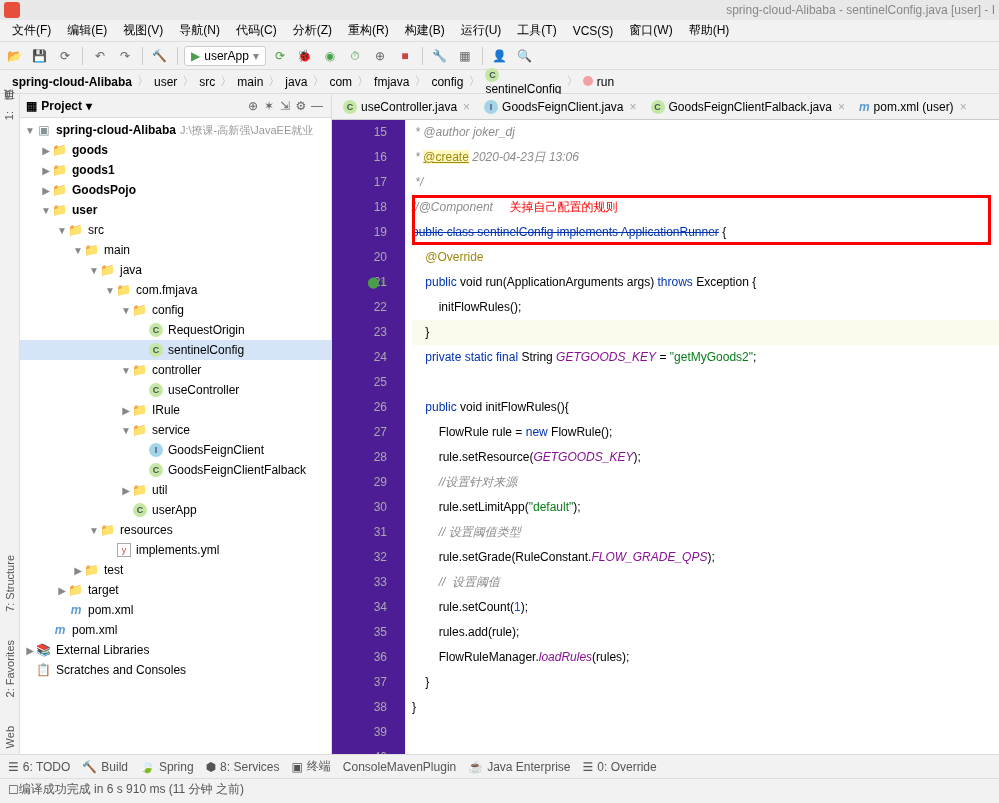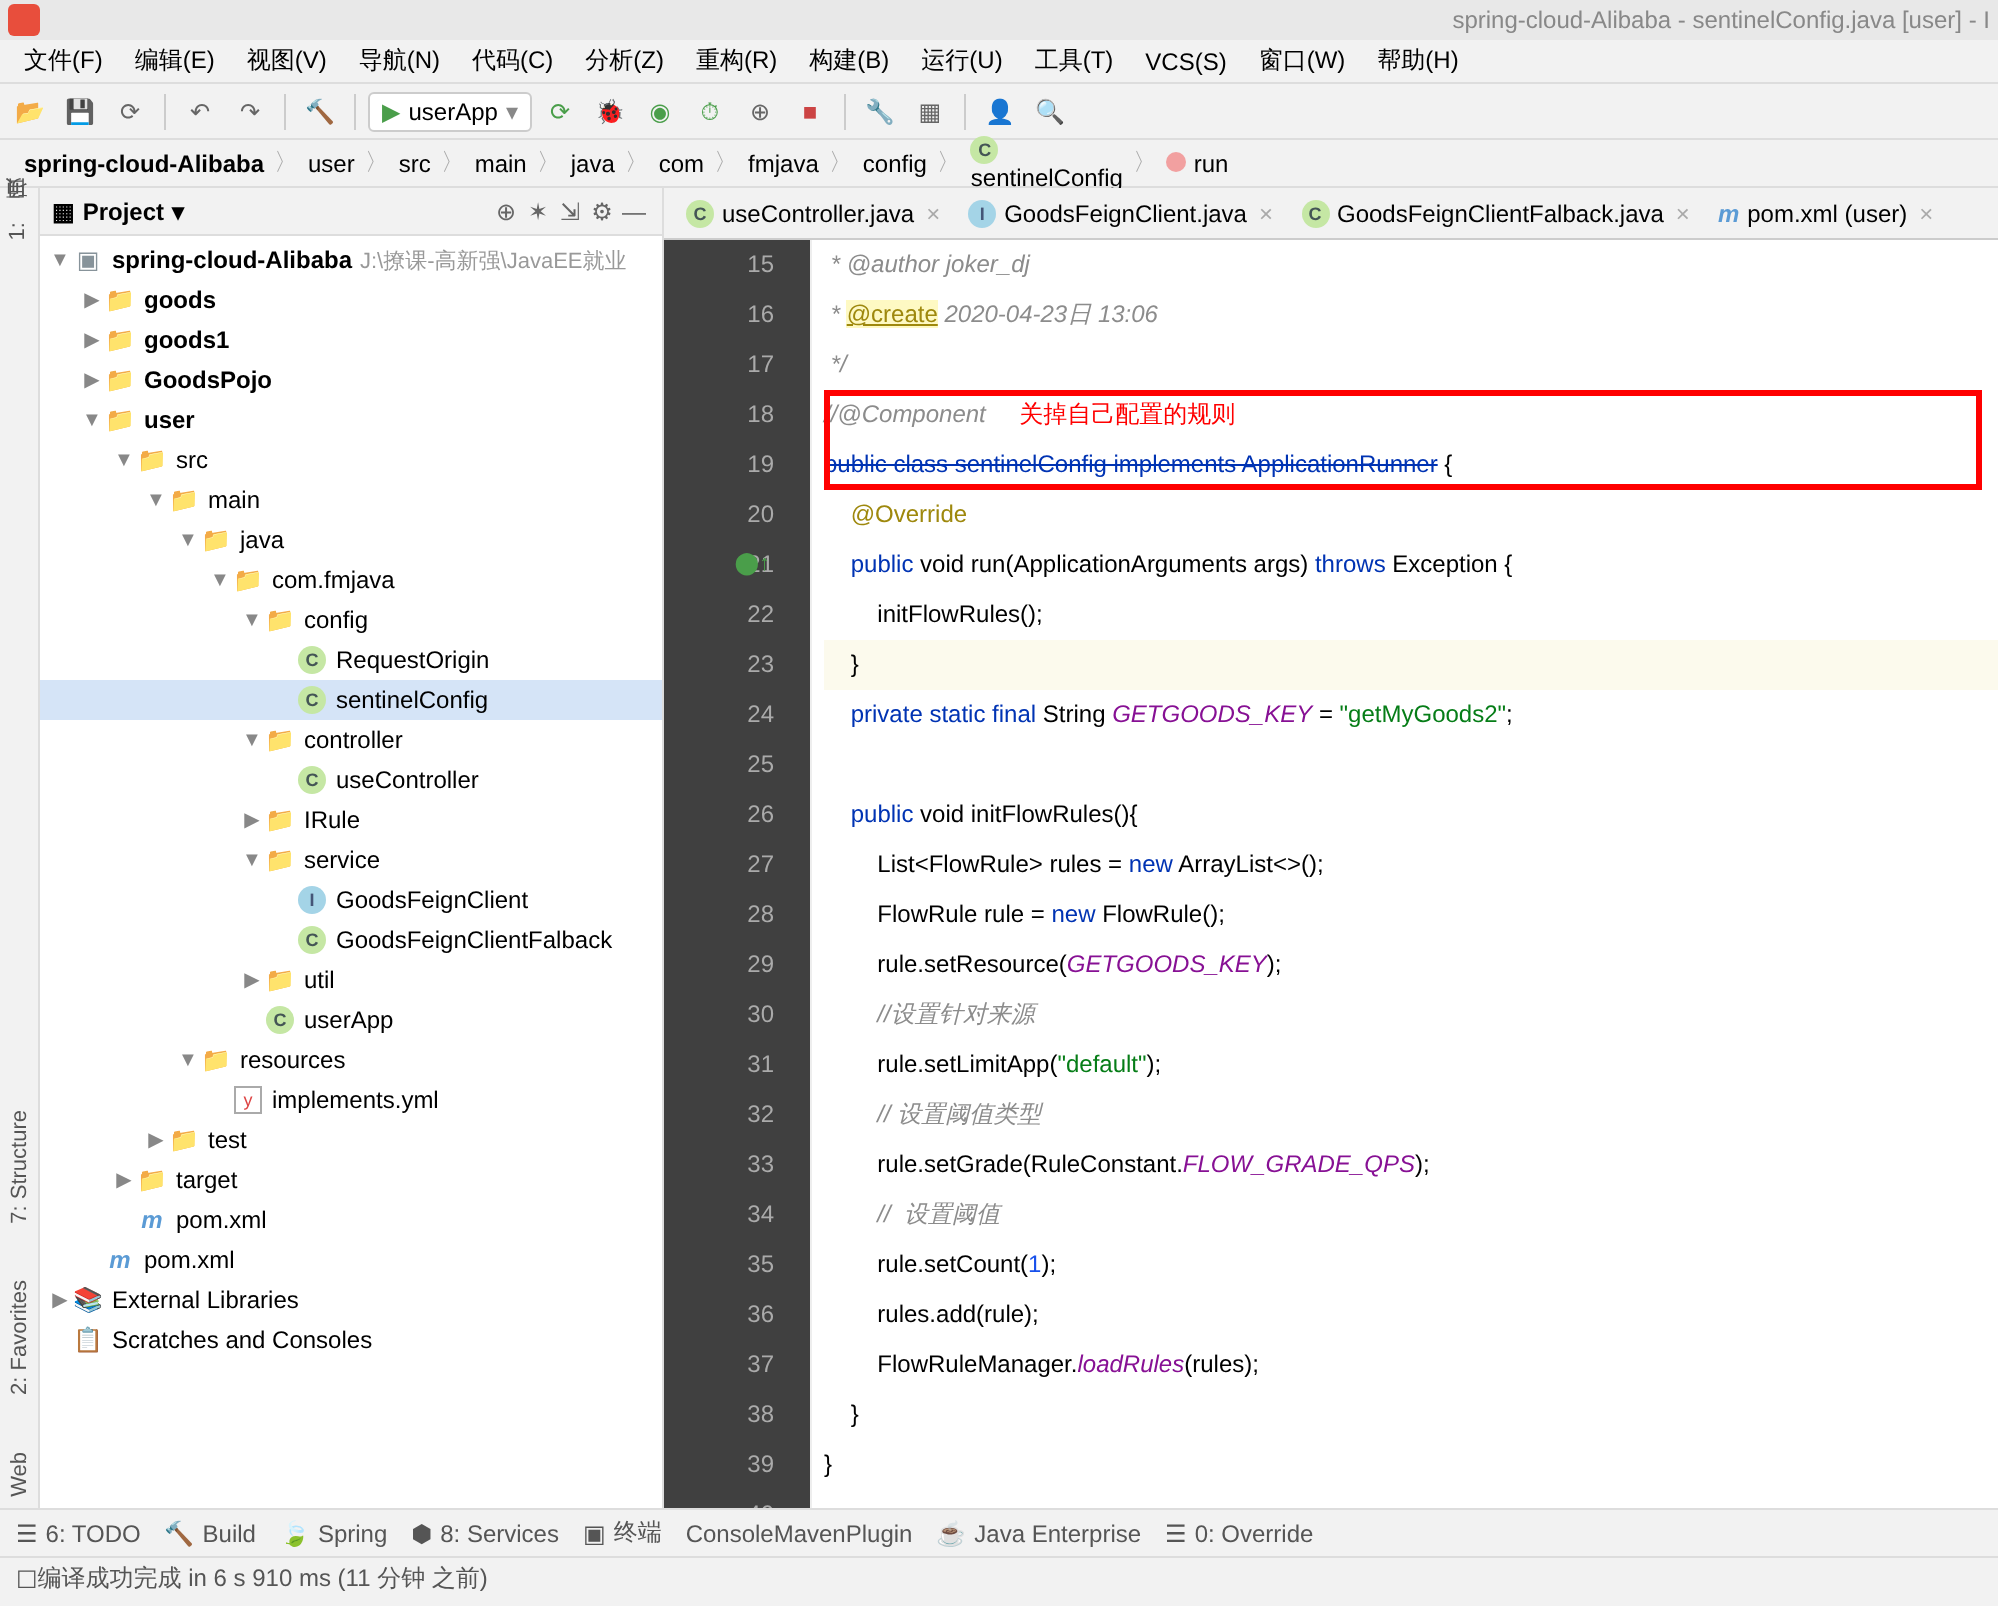--- a/index.html
+++ b/index.html
@@ -34,21 +34,21 @@
 .dir-icon-blue { color: #5b9bd5; }
 .file-c { background: #c5e7a4; border-radius: 50%; width: 14px; height: 14px; color: #455; font-size: 9px; font-weight: bold; display:flex;align-items:center;justify-content:center;}
 .file-i { background: #a4d4e7; border-radius: 50%; width: 14px; height: 14px; color: #457; font-size: 9px; font-weight: bold; display:flex;align-items:center;justify-content:center;}
 .file-y { background: #fff; border:1px solid #aaa; width: 14px; height: 14px; color: #d44; font-size: 9px; display:flex;align-items:center;justify-content:center;}
 .file-m { color: #5b9bd5; font-weight:bold; font-style:italic;}
 .editor-area { flex: 1; display: flex; flex-direction: column; background: #fff; }
 .editor-tabs { height: 26px; display: flex; align-items: flex-end; background: #f2f2f2; border-bottom: 1px solid #ccc; padding-left: 4px; }
 .editor-tab { height: 24px; display: flex; align-items: center; padding: 0 6px; gap: 4px; border: 1px solid transparent; cursor: pointer; font-size: 11px; }
 .editor-tab .close { color: #aaa; margin-left: 2px; }
 .editor-body { flex: 1; display: flex; font-family: "Consolas", "Monaco", monospace; font-size: 15px; line-height: 25px; overflow: hidden; }
-.gutter { width: 74px; background: #404040; text-align: right; color: #aaa; padding-right: 18px; border-right: 1px solid #eee; position: relative; }
+.gutter { width: 74px; background: #4c1d95; text-align: right; color: #aaa; padding-right: 18px; border-right: 1px solid #eee; position: relative; }
 .gutter .ln { height: 25px; position: relative; }
 .gutter .mark { position: absolute; right: 2px; color: #4a9e4a; font-size:11px; }
 .code { flex: 1; padding-left: 6px; position: relative; }
 .code .line { height: 25px; white-space: pre; }
 .hl-box { position: absolute; left: 6px; right: 8px; top: 75px; height: 50px; border: 3px solid #f00; pointer-events: none; }
 .k-keyword { color: #0033b3; }
 .k-anno { color: #9e880d; }
 .k-string { color: #067d17; }
 .k-comment { color: #8c8c8c; font-style: italic; }
 .k-static { color: #871094; font-style: italic; }
@@ -363,21 +363,20 @@
         <div class="line"><span class="k-comment"> */</span></div>
         <div class="line"><span class="k-comment">//@Component</span>     <span class="k-red">关掉自己配置的规则</span></div>
         <div class="line"><span class="k-struck">public class sentinelConfig implements ApplicationRunner</span><span> {</span></div>
         <div class="line">    <span class="k-anno">@Override</span></div>
         <div class="line">    <span class="k-keyword">public</span><span> void </span><span>run</span><span>(ApplicationArguments args) </span><span class="k-keyword">throws</span><span> Exception {</span></div>
         <div class="line">        <span>initFlowRules();</span></div>
         <div class="line hl-caret">    <span>}</span></div>
         <div class="line">    <span class="k-keyword">private static final</span><span> String </span><span class="k-static">GETGOODS_KEY</span><span> = </span><span class="k-string">"getMyGoods2"</span><span>;</span></div>
         <div class="line"> </div>
         <div class="line">    <span class="k-keyword">public</span><span> void </span><span>initFlowRules</span><span>(){</span></div>
-        <div class="line">        <span>List&lt;FlowRule&gt; rules = </span><span class="k-keyword">new</span><span> ArrayList&lt;&gt;();</span></div>
         <div class="line">        <span>FlowRule rule = </span><span class="k-keyword">new</span><span> FlowRule();</span></div>
         <div class="line">        <span>rule.setResource(</span><span class="k-static">GETGOODS_KEY</span><span>);</span></div>
         <div class="line">        <span class="k-comment">//设置针对来源</span></div>
         <div class="line">        <span>rule.setLimitApp(</span><span class="k-string">"default"</span><span>);</span></div>
         <div class="line">        <span class="k-comment">// 设置阈值类型</span></div>
         <div class="line">        <span>rule.setGrade(RuleConstant.</span><span class="k-static">FLOW_GRADE_QPS</span><span>);</span></div>
         <div class="line">        <span class="k-comment">//  设置阈值</span></div>
         <div class="line">        <span>rule.setCount(</span><span class="k-num">1</span><span>);</span></div>
         <div class="line">        <span>rules.add(rule);</span></div>
         <div class="line">        <span>FlowRuleManager.</span><span class="k-static">loadRules</span><span>(rules);</span></div>

